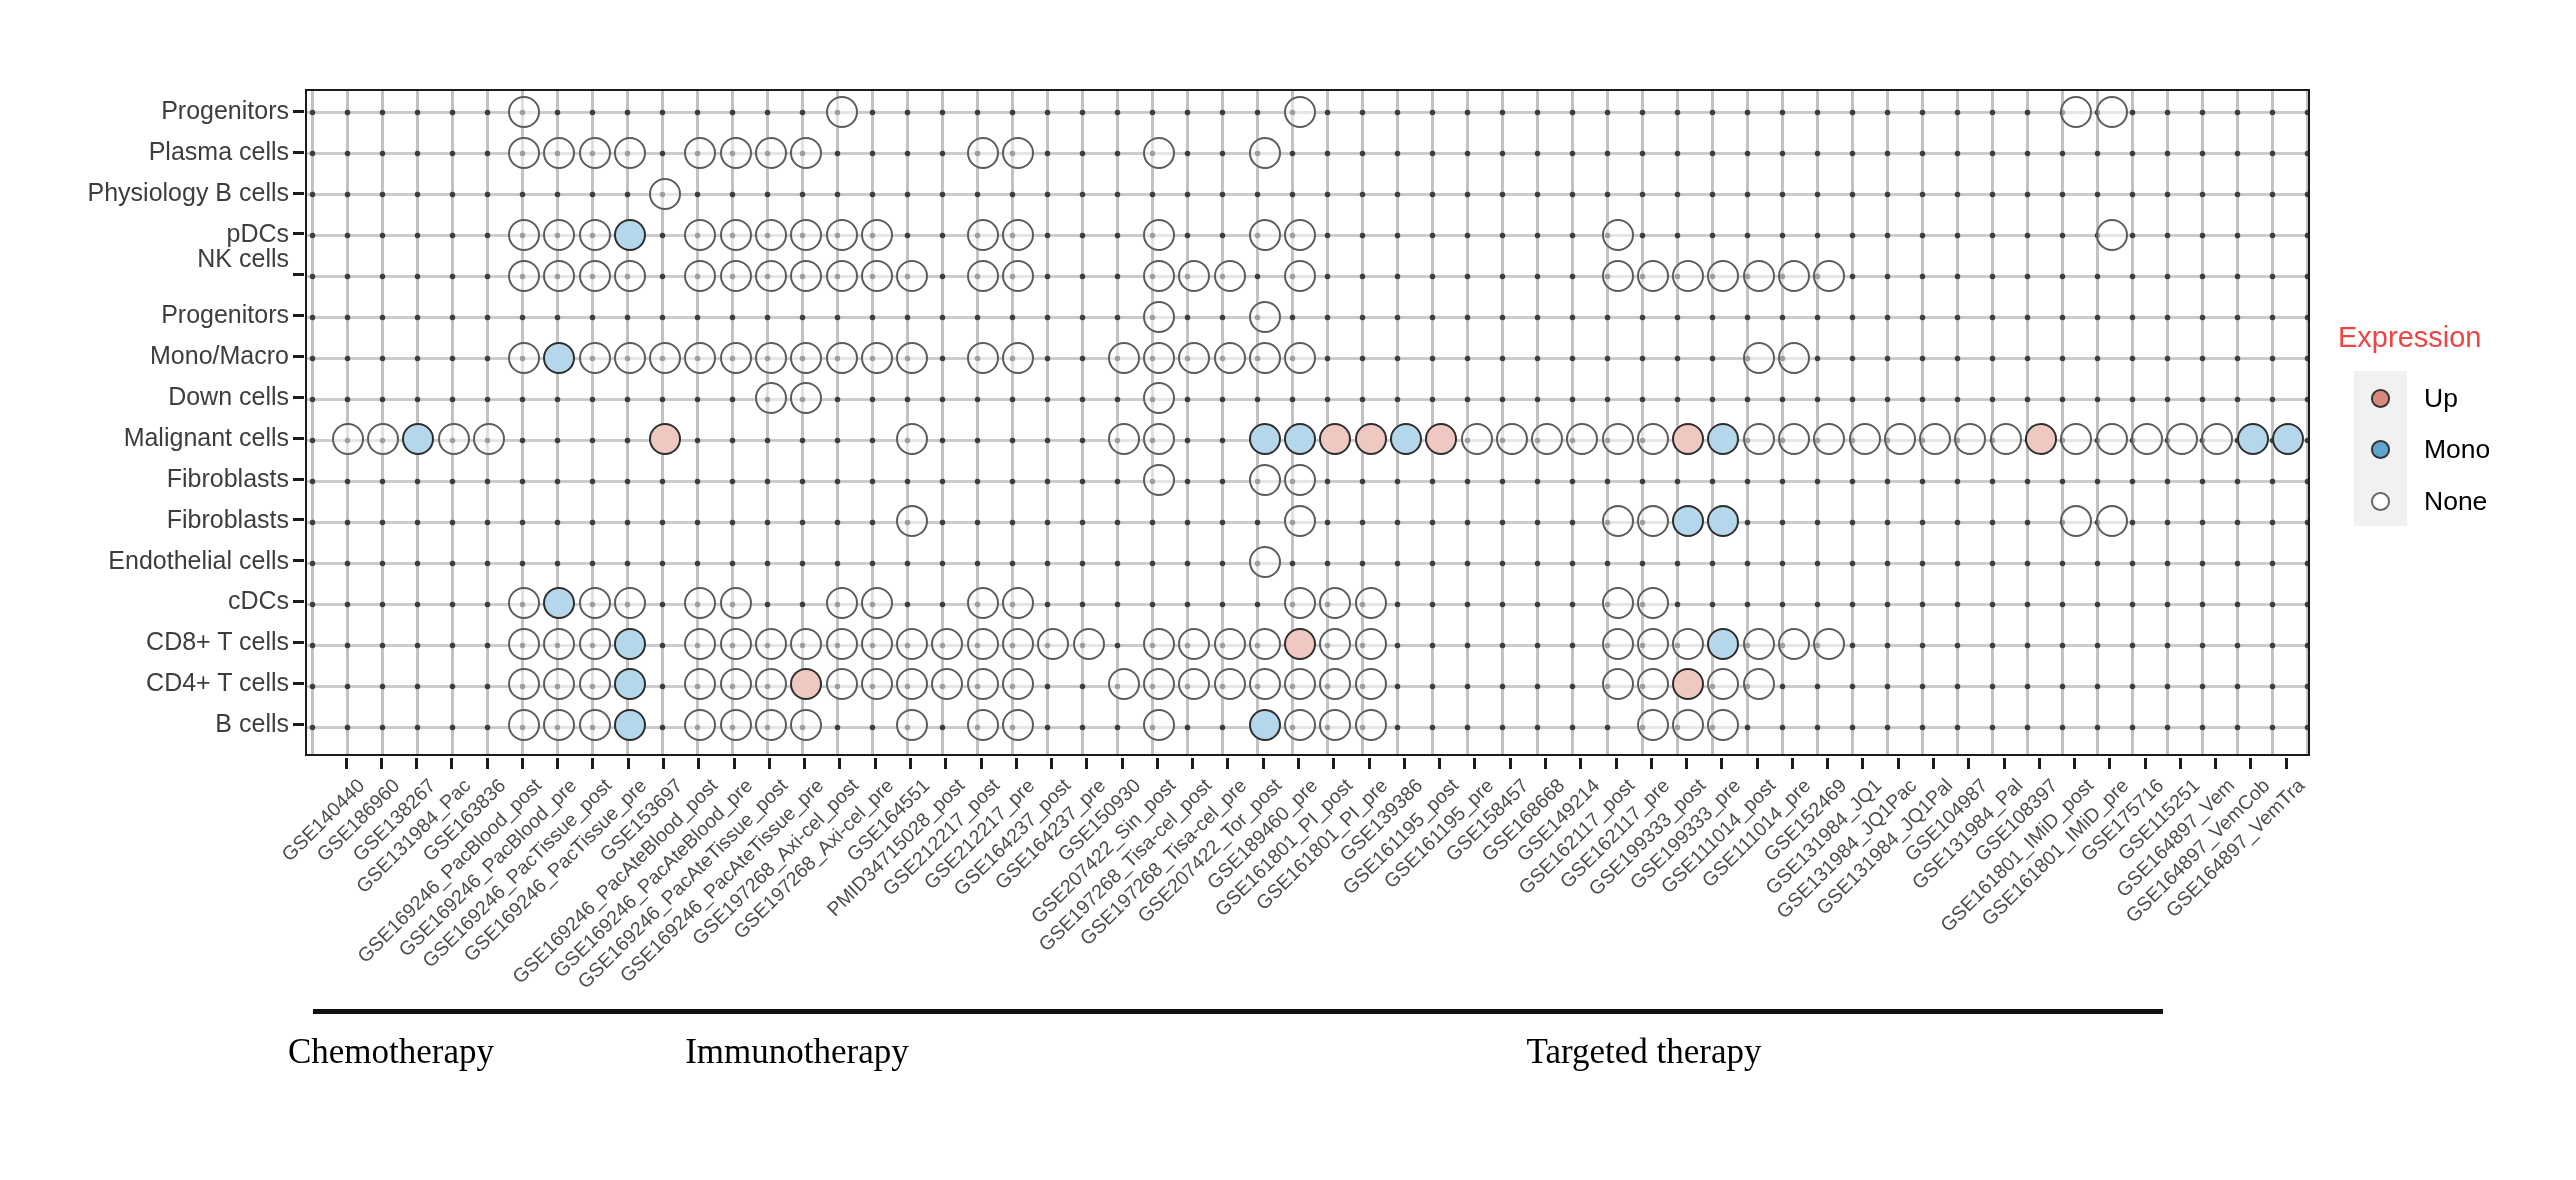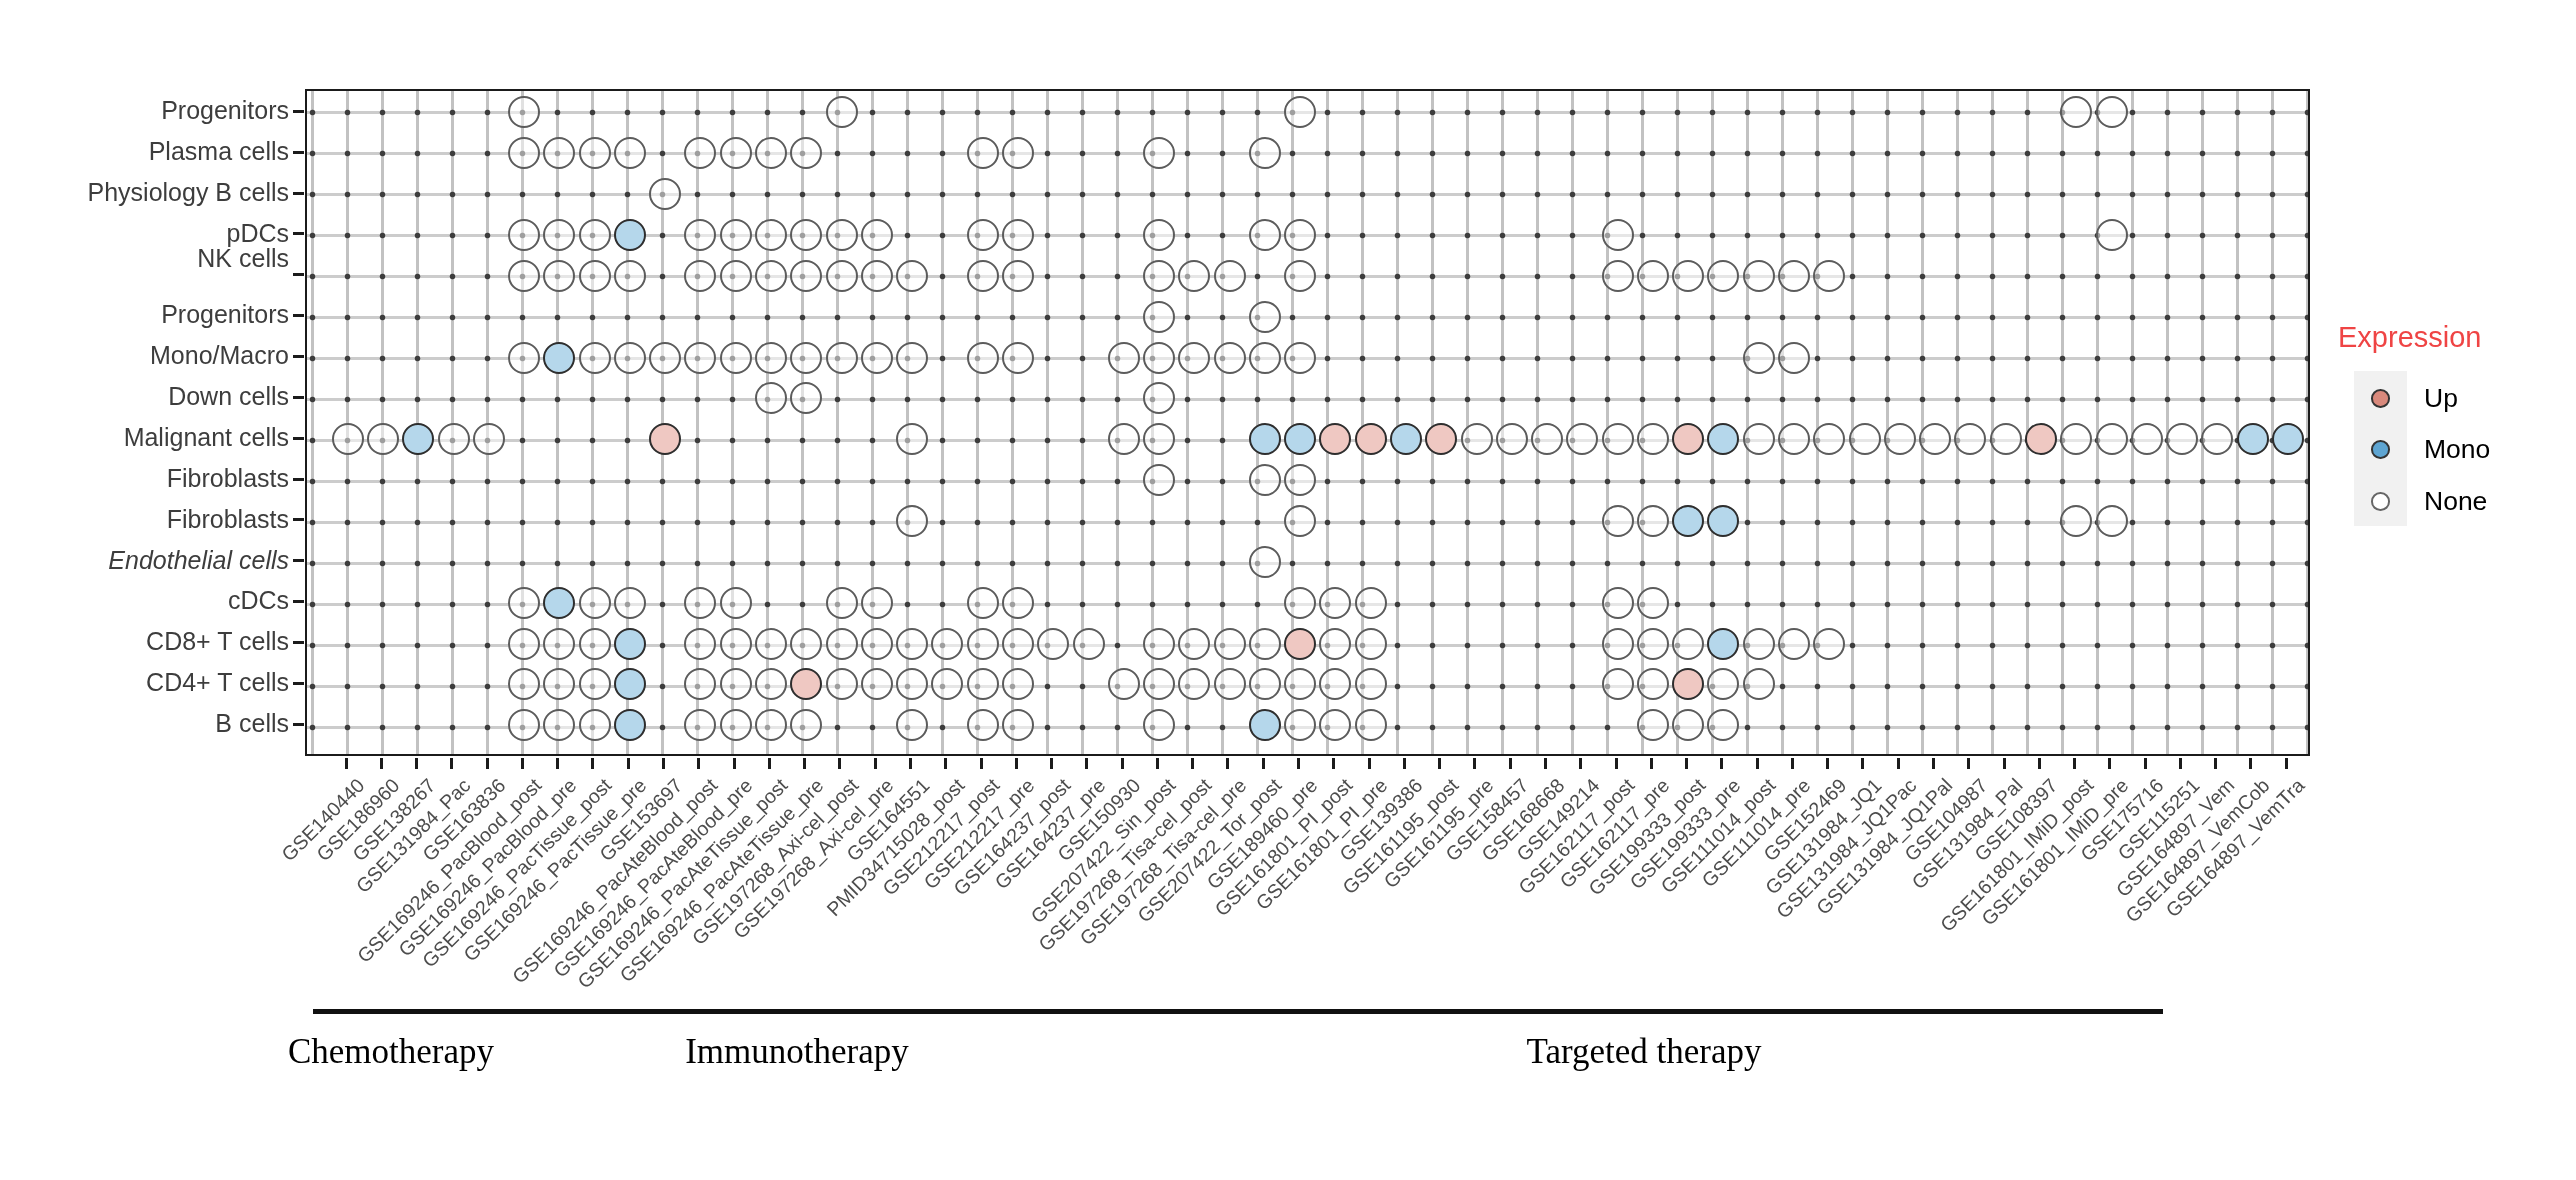--- a/index.html
+++ b/index.html
@@ -282,21 +282,21 @@
       <div class="ylab" style="left: 10px; top: 340px;">Mono/Macro</div>
       <div class="ytick" style="left: 293px; top: 396px;"></div>
       <div class="ylab" style="left: 10px; top: 381px;">Down cells</div>
       <div class="ytick" style="left: 293px; top: 437px;"></div>
       <div class="ylab" style="left: 10px; top: 422px;">Malignant cells</div>
       <div class="ytick" style="left: 293px; top: 478px;"></div>
       <div class="ylab" style="left: 10px; top: 463px;">Fibroblasts</div>
       <div class="ytick" style="left: 293px; top: 518px;"></div>
       <div class="ylab" style="left: 10px; top: 504px;">Fibroblasts</div>
       <div class="ytick" style="left: 293px; top: 559px;"></div>
-      <div class="ylab" style="left: 10px; top: 545px; font-style: italic;">Endothelial cells</div>
+      <div class="ylab" style="left: 10px; top: 545px;">Endothelial cells</div>
       <div class="ytick" style="left: 293px; top: 600px;"></div>
       <div class="ylab" style="left: 10px; top: 585px;">cDCs</div>
       <div class="ytick" style="left: 293px; top: 641px;"></div>
       <div class="ylab" style="left: 10px; top: 626px;">CD8+ T cells</div>
       <div class="ytick" style="left: 293px; top: 682px;"></div>
       <div class="ylab" style="left: 10px; top: 667px;">CD4+ T cells</div>
       <div class="ytick" style="left: 293px; top: 723px;"></div>
       <div class="ylab" style="left: 10px; top: 708px;">B cells</div>
     </div>
   <div id="xlabels">

